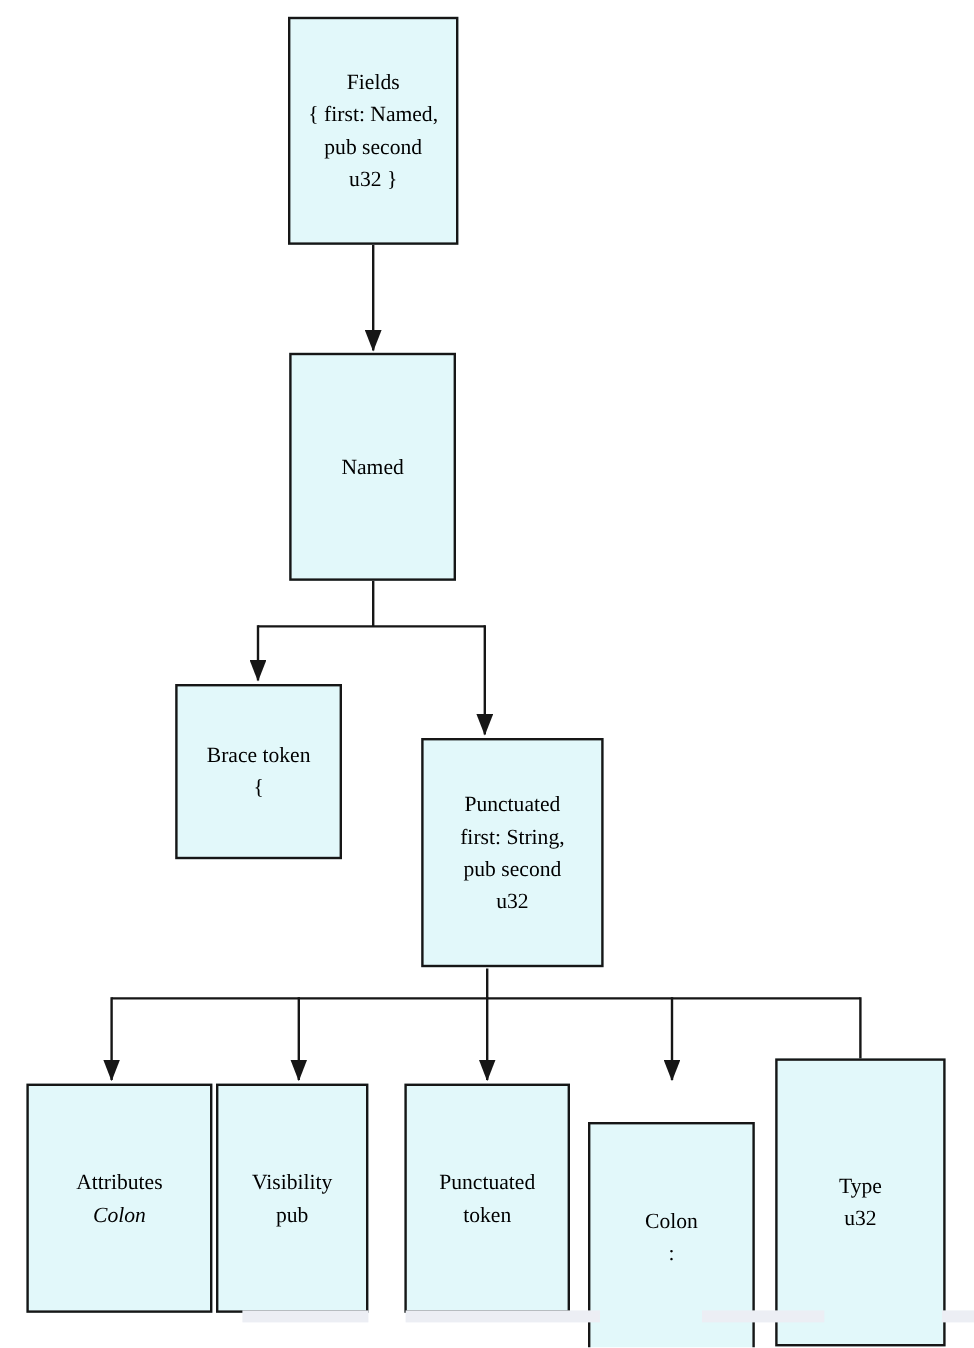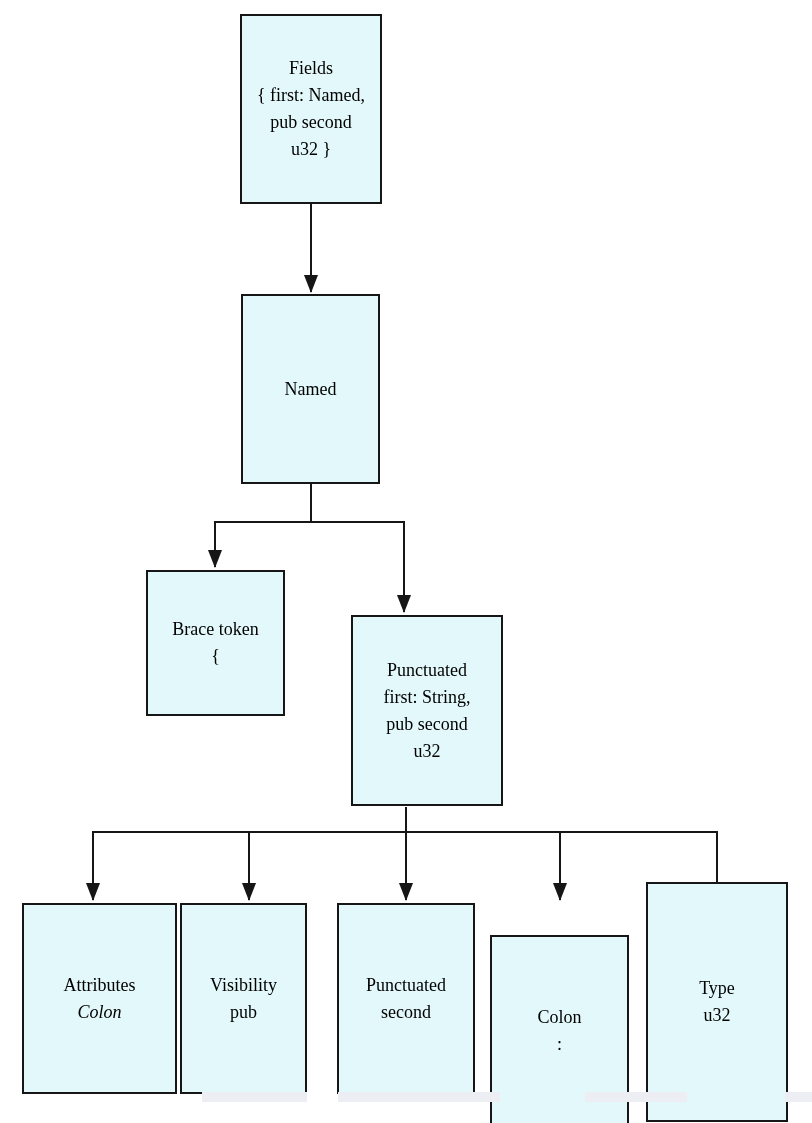--- a/index.html
+++ b/index.html
@@ -104,21 +104,21 @@
     <div class="line italic">Colon</div>
   </div>
 
   <div class="node" style="left:180px;top:903px;width:127px;height:191px">
     <div class="line">Visibility</div>
     <div class="line">pub</div>
   </div>
 
   <div class="node" style="left:337px;top:903px;width:138px;height:191px">
     <div class="line">Punctuated</div>
-    <div class="line">second</div>
+    <div class="line">token</div>
   </div>
 
   <div class="node" style="left:490px;top:935px;width:139px;height:191px">
     <div class="line">Colon</div>
     <div class="line">:</div>
   </div>
 
   <div class="node" style="left:646px;top:882px;width:142px;height:240px">
     <div class="line">Type</div>
     <div class="line">u32</div>

